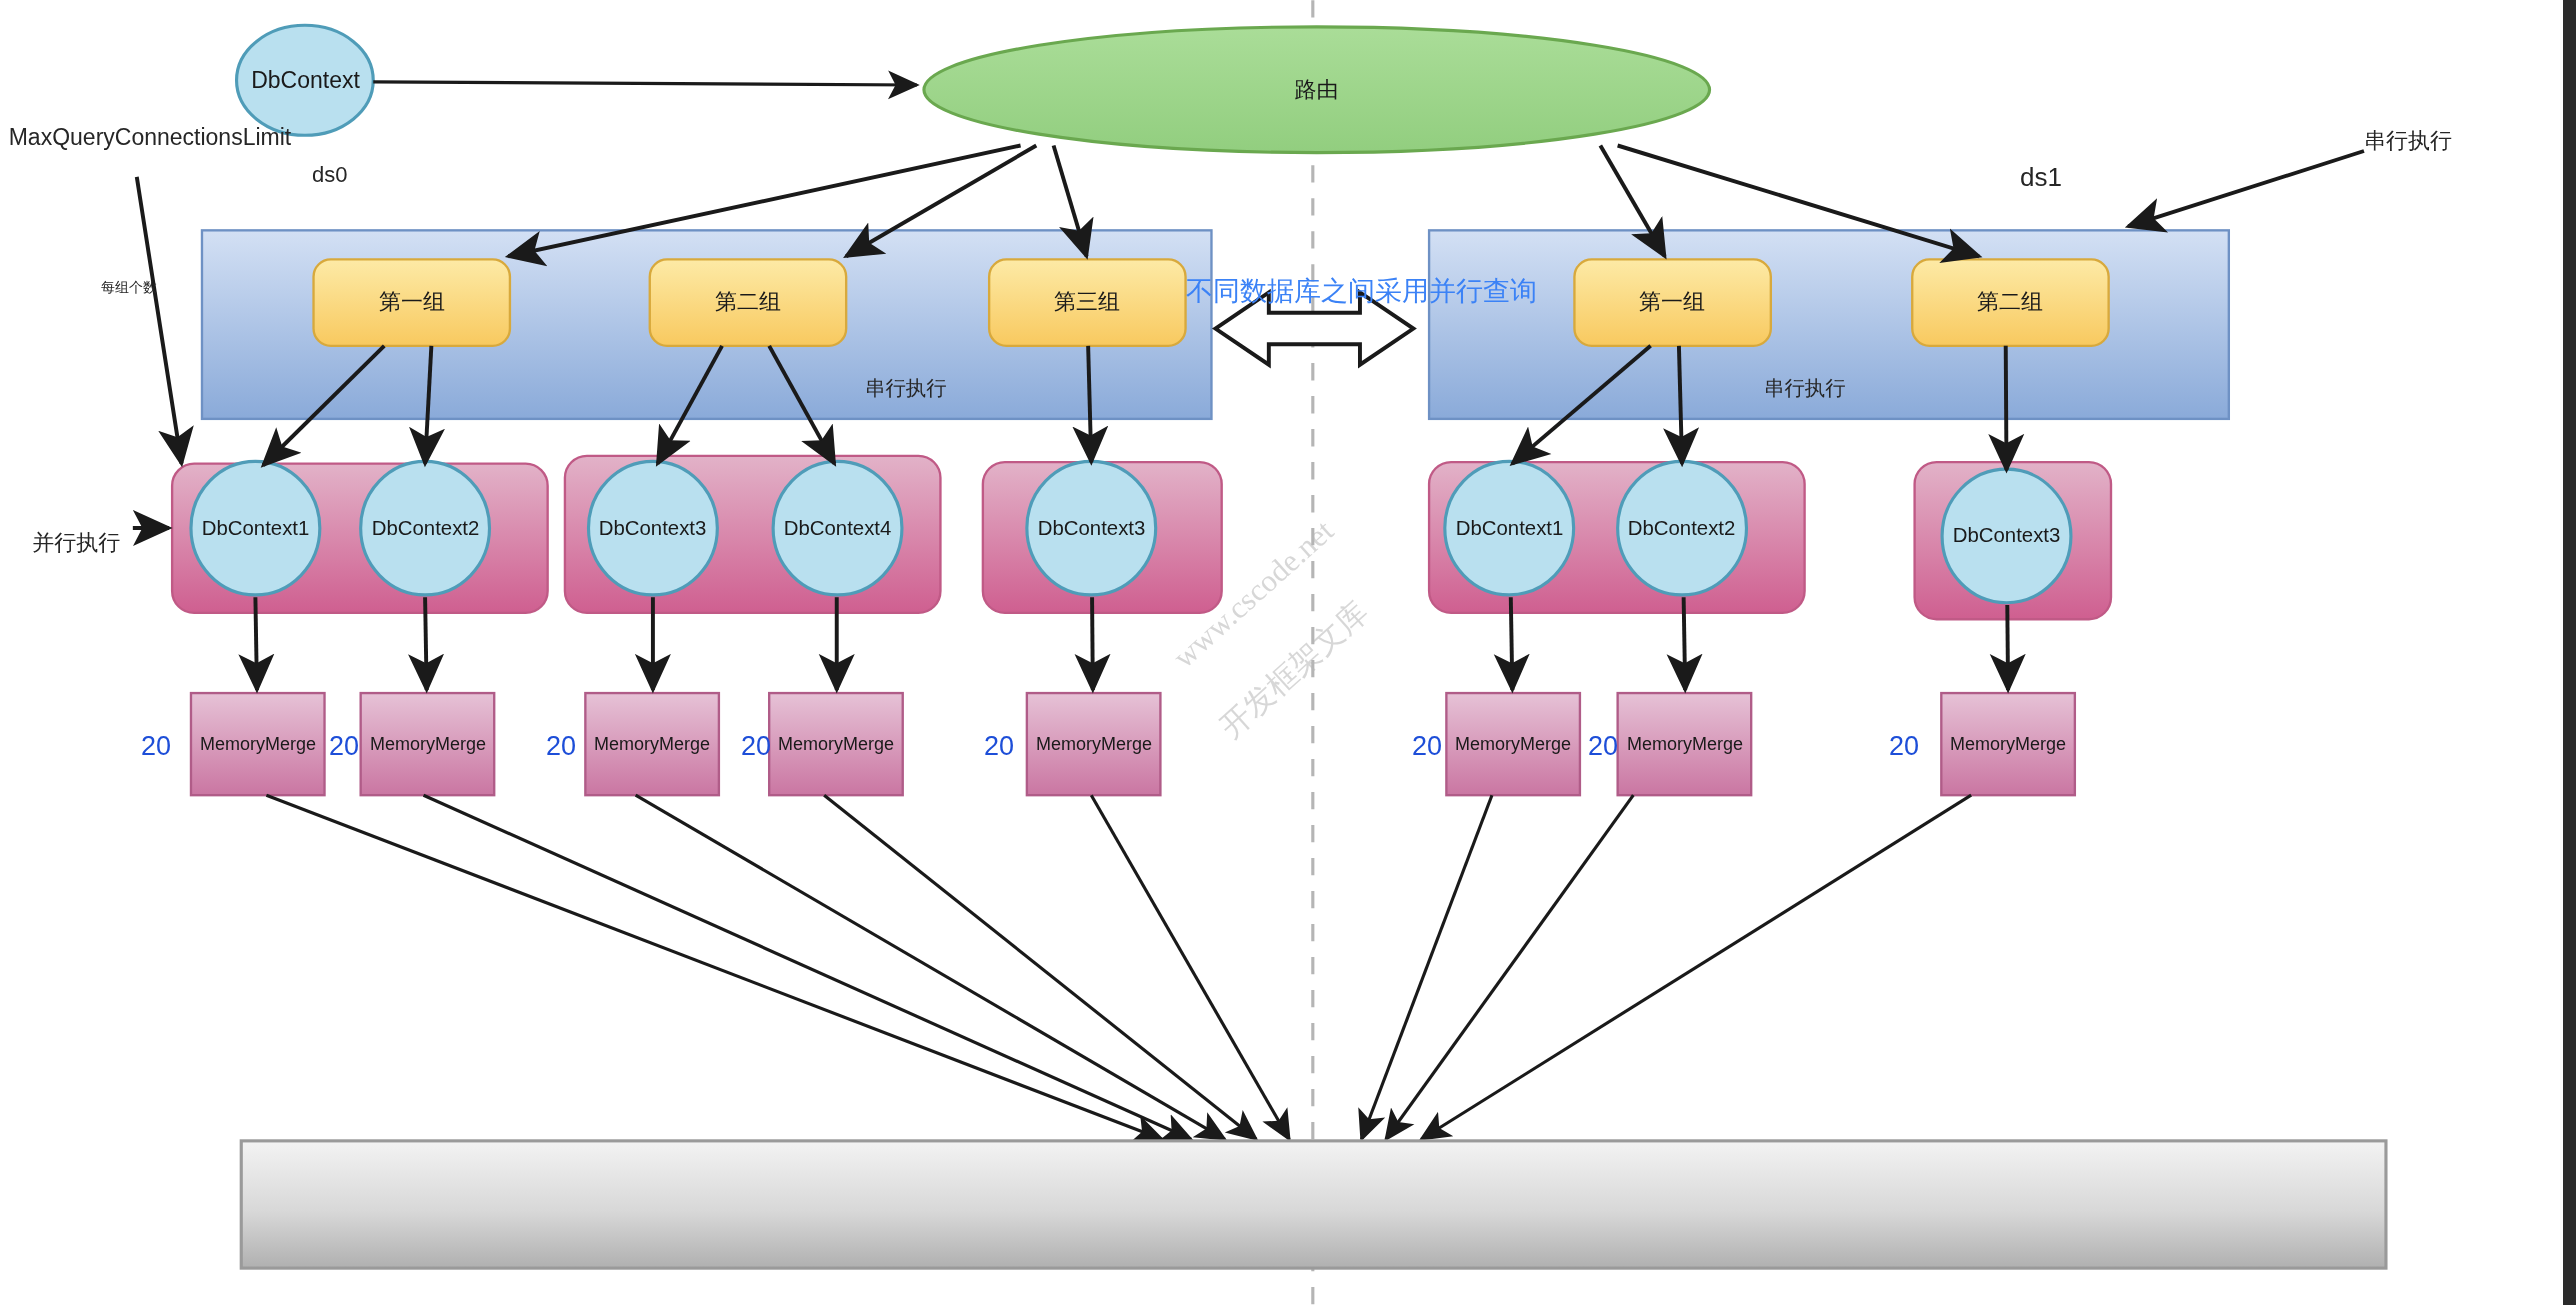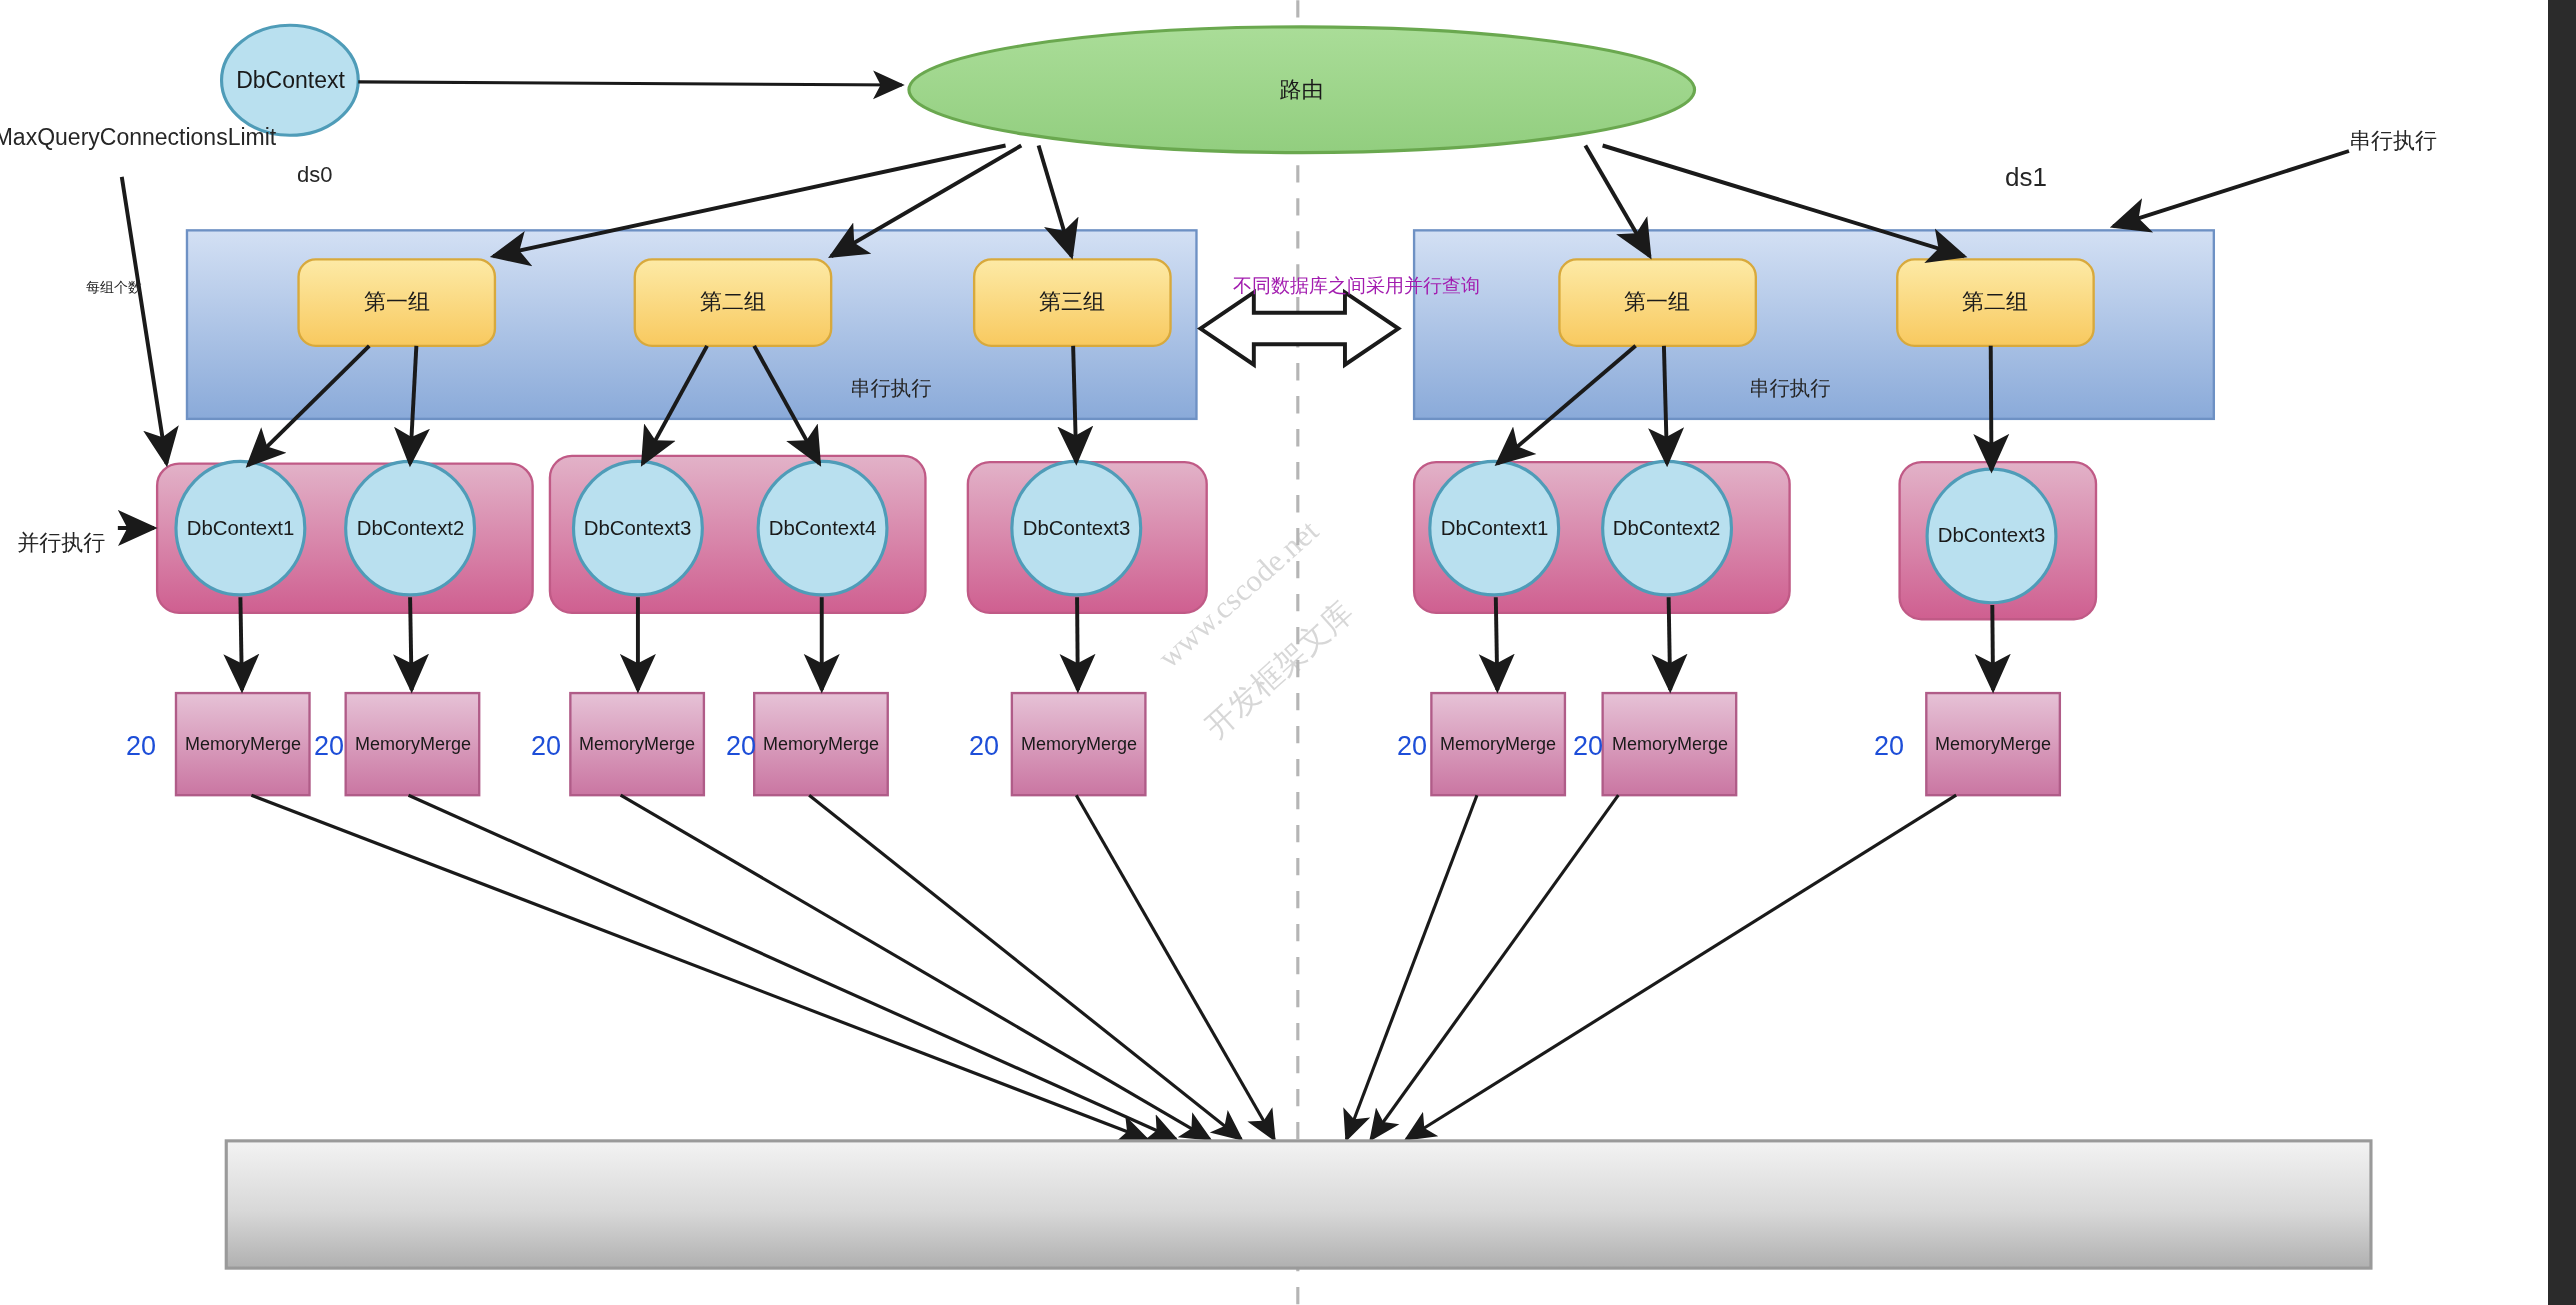--- a/index.html
+++ b/index.html
@@ -1,17 +1,17 @@
 <!DOCTYPE html>
 <html style="font-size:12.6px"><head>
 <meta charset="utf-8">
 <style>
   html,body{margin:0;padding:0;background:#ffffff;}
   body{width:2576px;height:1306px;overflow:hidden;font-family:"Liberation Sans","DejaVu Sans",sans-serif;}
-  #canvas{position:relative;width:2396px;height:1306px;background:#fff;}
+  #canvas{position:relative;width:2396px;height:1306px;background:#fff;margin-left:15px;}
   #right-gutter{position:absolute;left:2548px;top:0;width:28px;height:1306px;background:#2b2b2b;}
   #gutter-line{position:absolute;left:2548px;top:0;width:2.4px;height:1306px;background:#5a5a5a;}
   svg.layer{position:absolute;left:0;top:0;width:2576px;height:1306px;overflow:visible;}
   .node-label{position:absolute;display:flex;align-items:center;justify-content:center;
      text-align:center;color:#1a1a1a;pointer-events:none;}
   .free-label{position:absolute;color:#262626;white-space:nowrap;}
   .red-label{position:absolute;color:#1d4ed8;white-space:nowrap;}
   .wm{position:absolute;color:#b8b8b8;opacity:.55;white-space:nowrap;
       font-family:"Liberation Serif","DejaVu Serif",serif;}
 </style>
@@ -177,21 +177,21 @@
   <div class="red-label" style="left:726px;top:731px;font-size:27px;">20</div>
   <div class="red-label" style="left:969px;top:731px;font-size:27px;">20</div>
   <div class="red-label" style="left:1397px;top:731px;font-size:27px;">20</div>
   <div class="red-label" style="left:1573px;top:731px;font-size:27px;">20</div>
   <div class="red-label" style="left:1874px;top:731px;font-size:27px;">20</div>
 
   <div class="free-label" style="left:-6.3px;top:124px;font-size:23px;">MaxQueryConnectionsLimit</div>
   <div class="free-label" style="left:86px;top:279px;font-size:14px;">每组个数</div>
   <div class="free-label" style="left:17.3px;top:528px;font-size:22px;">并行执行</div>
   <div class="free-label" style="left:2349px;top:126px;font-size:22px;">串行执行</div>
-  <div class="free-label" style="left:1233px;top:273px;font-size:19px;color:#a21caf;">不同数据库之间采用并行查询</div>
+  <div class="free-label" style="left:1171px;top:273px;font-size:27px;color:#3b82f6;">不同数据库之间采用并行查询</div>
 
 
   <div class="wm" style="left:1163px;top:644px;font-size:31px;transform:rotate(-42deg);transform-origin:left center;">www.cscode.net</div>
   <div class="wm" style="left:1210px;top:711px;font-size:31px;transform:rotate(-42deg);transform-origin:left center;">开发框架文库</div>
 
   <div id="gutter-line"></div>
   <div id="right-gutter"></div>
 </div>
 
 

